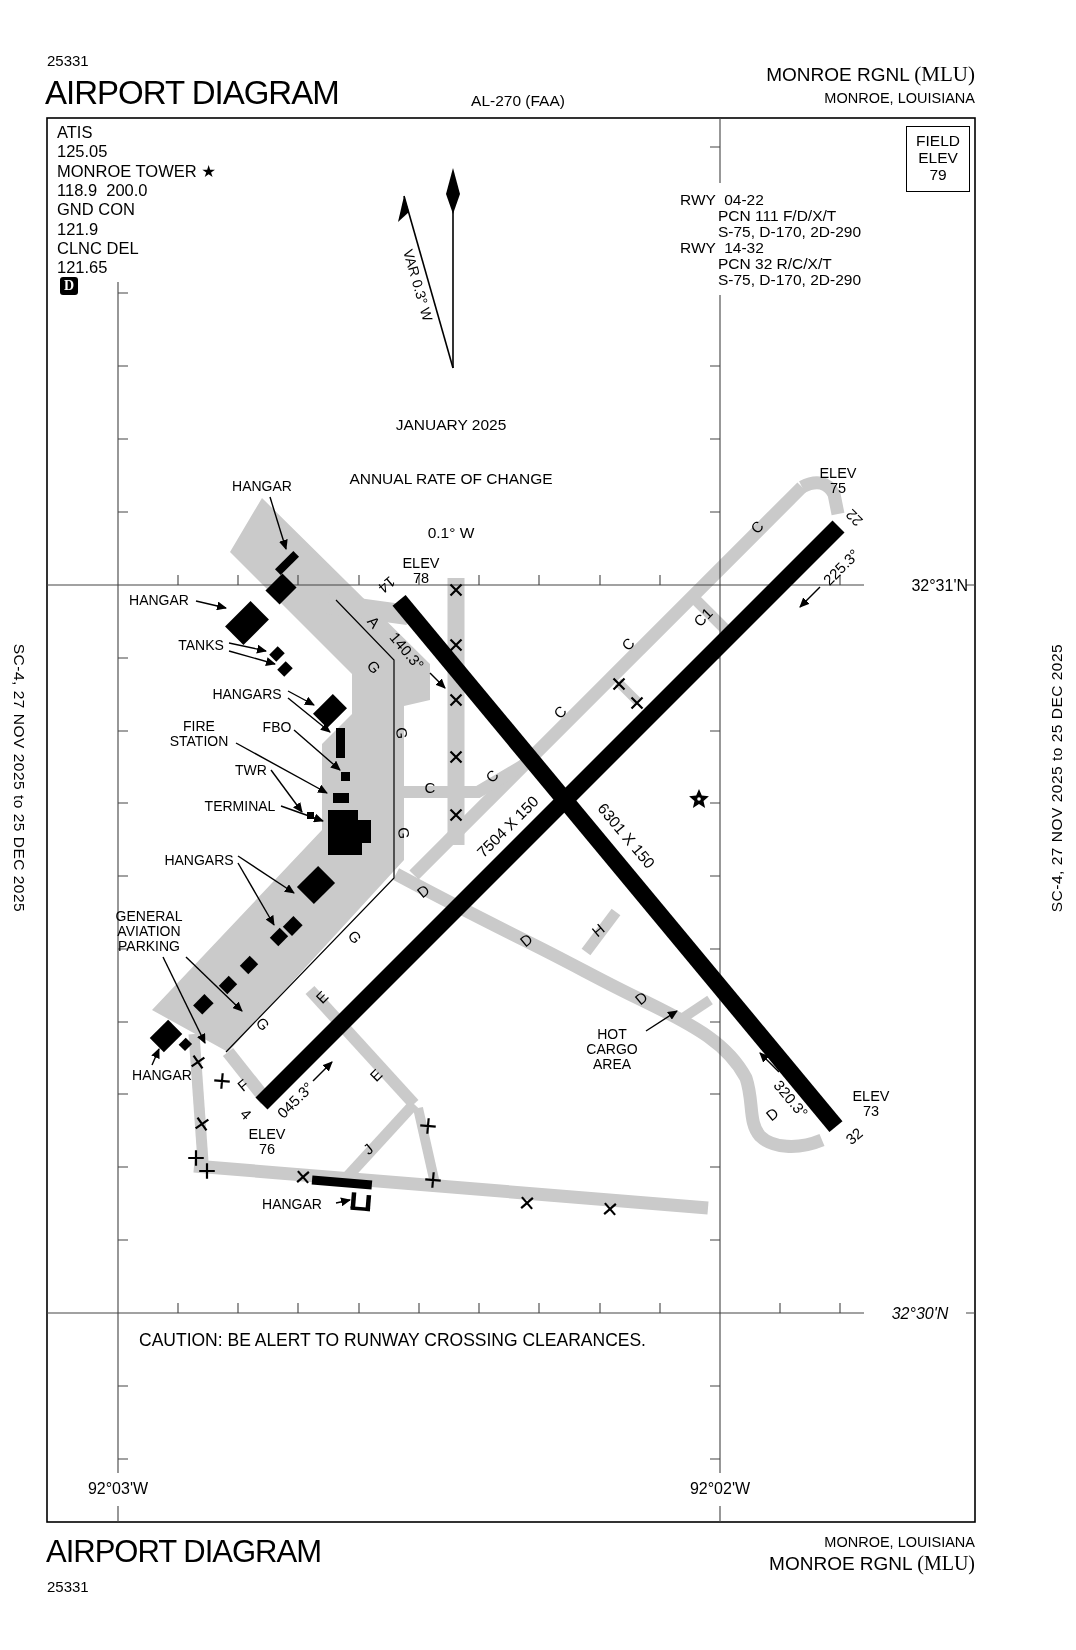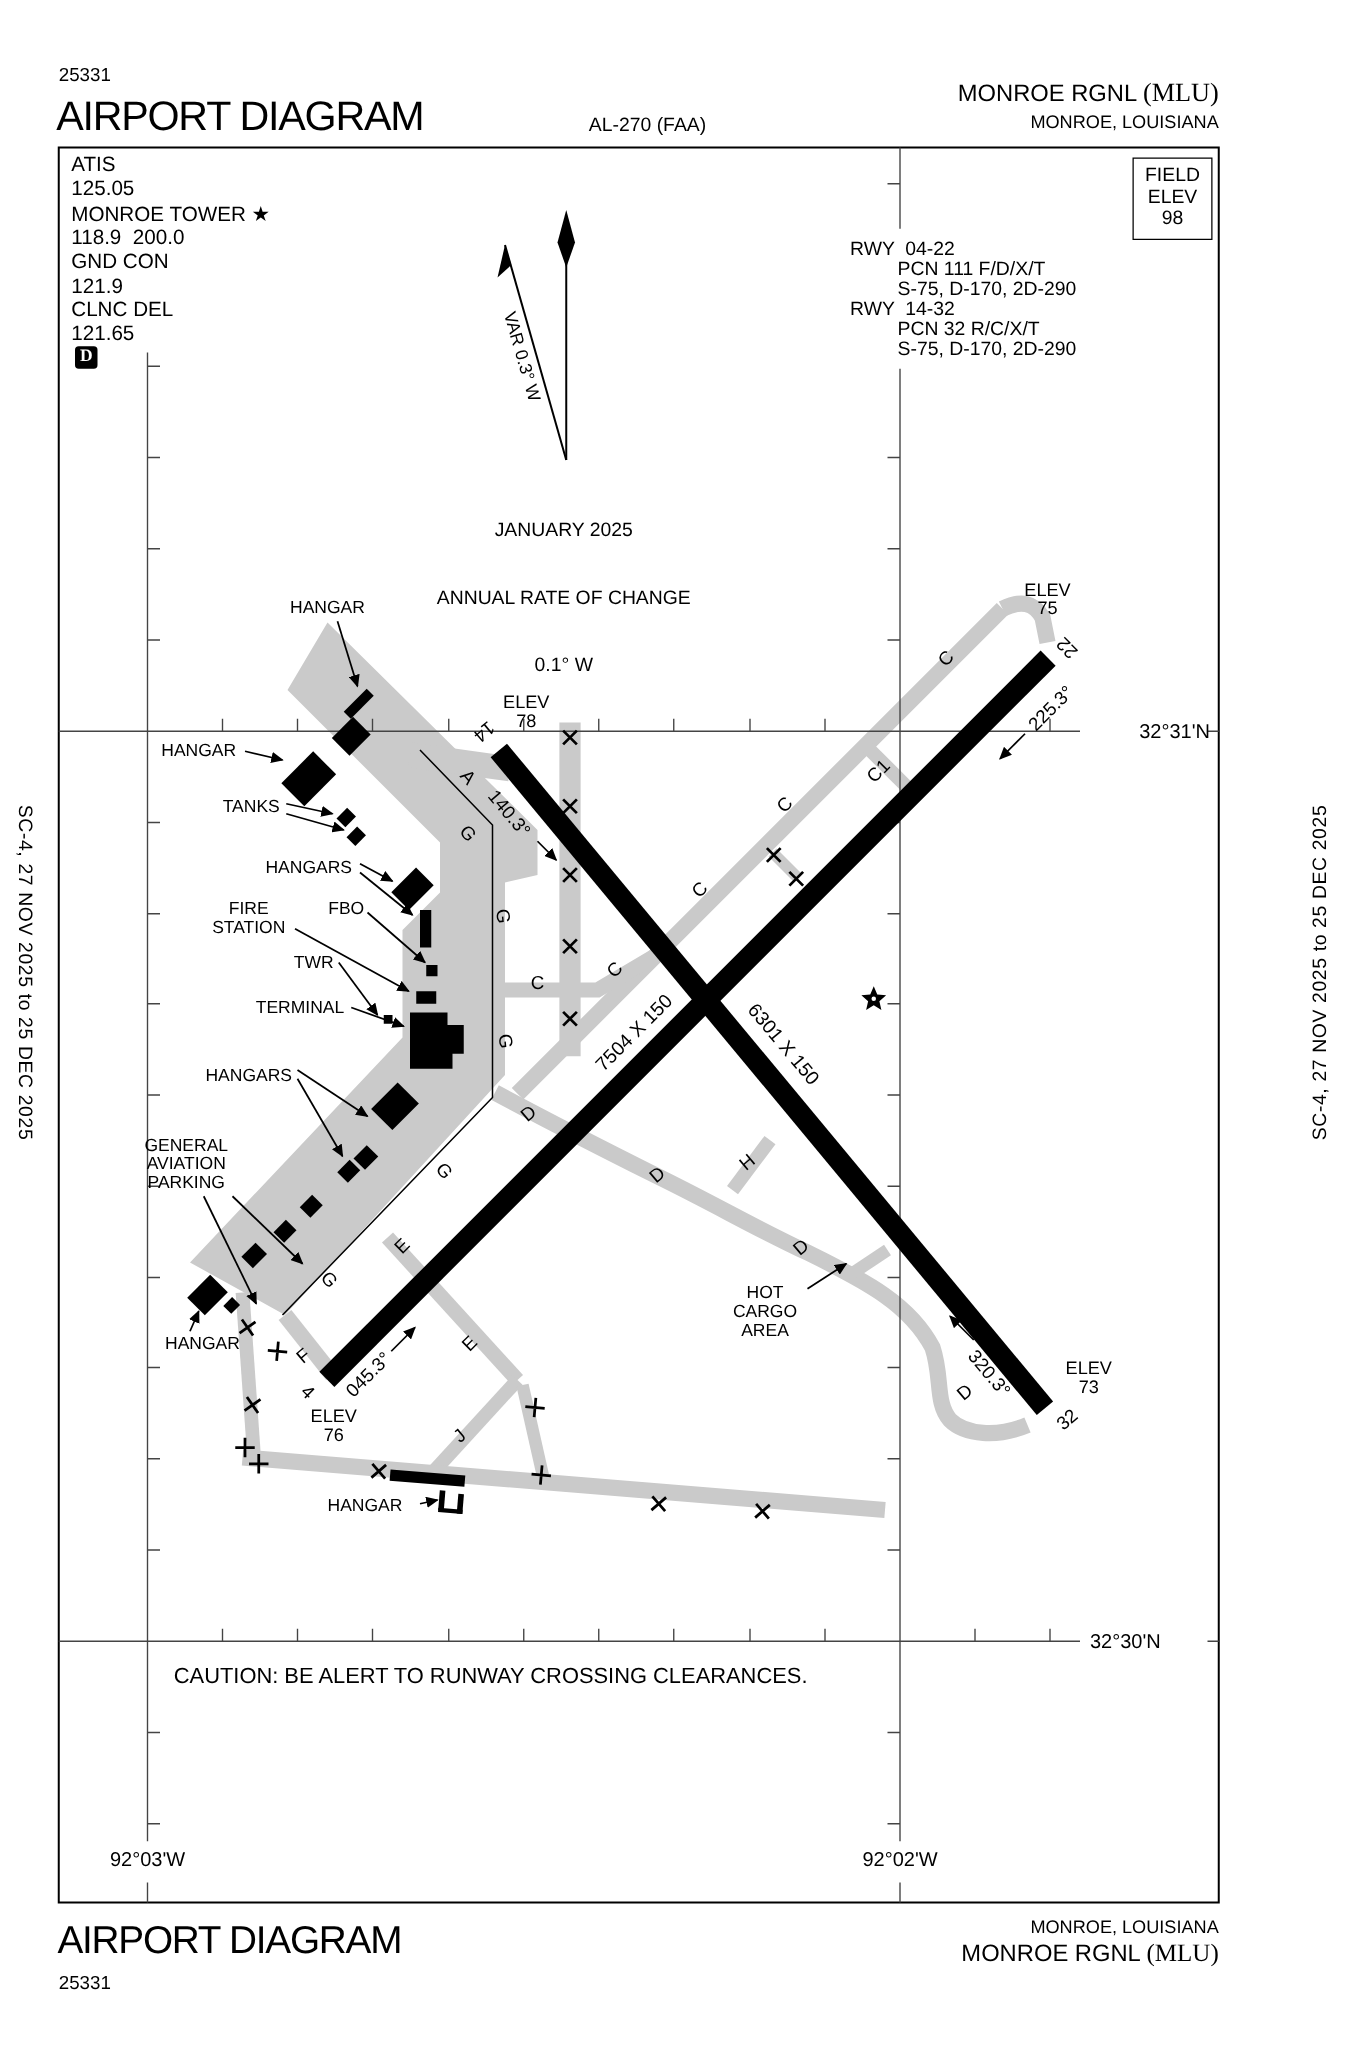--- a/index.html
+++ b/index.html
@@ -195,39 +195,39 @@
       <div class="comm-line" style="top: 200.2px;">GND CON</div>
       <div class="comm-line" style="top: 219.5px;">121.9</div>
       <div class="comm-line" style="top: 238.8px;">CLNC DEL</div>
       <div class="comm-line" style="top: 258.1px;">121.65</div>
     </div>
   <div class="d-icon">D</div>
 
   <div class="fe-box">
     <div>FIELD</div>
     <div>ELEV</div>
-    <div>98</div>
+    <div>79</div>
   </div>
 
   <div class="rwy-line" style="left:680px;top:191px;">RWY  04-22</div>
   <div class="rwy-line" style="left:718px;top:207px;">PCN 111 F/D/X/T</div>
   <div class="rwy-line" style="left:718px;top:223px;">S-75, D-170, 2D-290</div>
   <div class="rwy-line" style="left:680px;top:239px;">RWY  14-32</div>
   <div class="rwy-line" style="left:718px;top:255px;">PCN 32 R/C/X/T</div>
   <div class="rwy-line" style="left:718px;top:271px;">S-75, D-170, 2D-290</div>
 
   <div class="var-label">VAR 0.3° W</div>
   <div class="compass-block">
     <div>JANUARY 2025</div>
     <div>ANNUAL RATE OF CHANGE</div>
     <div>0.1° W</div>
   </div>
 
   <div class="grid-label" style="left:872px;top:577px;width:96px;text-align:right;">32°31'N</div>
-  <div class="grid-label" style="left:872px;top:1305px;width:96px;text-align:left;">32°30'N</div>
+  <div class="grid-label" style="left:872px;top:1305px;width:96px;text-align:center;font-style:italic;">32°30'N</div>
   <div class="grid-label" style="left:118px;top:1489px;transform:translate(-50%,-50%);">92°03'W</div>
   <div class="grid-label" style="left:720px;top:1489px;transform:translate(-50%,-50%);">92°02'W</div>
 
   <div class="caution1">CAUTION: BE ALERT TO RUNWAY CROSSING CLEARANCES.</div>
 
   <div class="vn" style="left:19px;top:778px;transform:translate(-50%,-50%) rotate(90deg);">SC-4,  27 NOV 2025  to  25 DEC 2025</div>
   <div class="vn" style="left:1057px;top:778px;transform:translate(-50%,-50%) rotate(-90deg);">SC-4,  27 NOV 2025  to  25 DEC 2025</div>
 
   <div class="abs ftr-title" style="left:46px;top:1534px;">AIRPORT DIAGRAM</div>
   <div class="abs small-num" style="left:47px;top:1578px;">25331</div>

